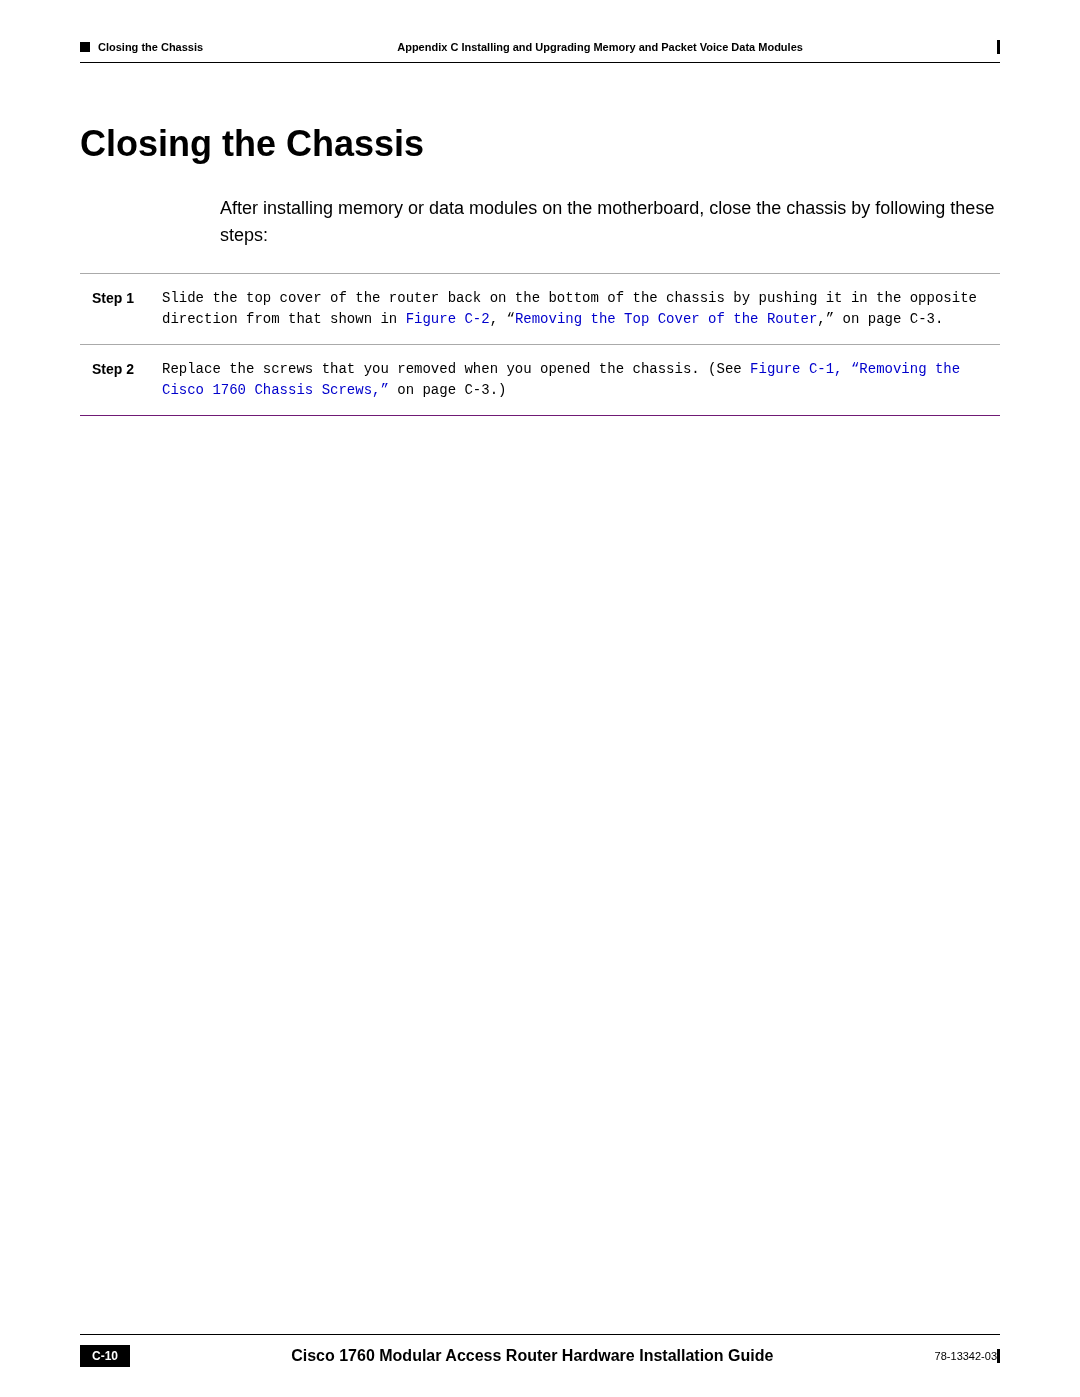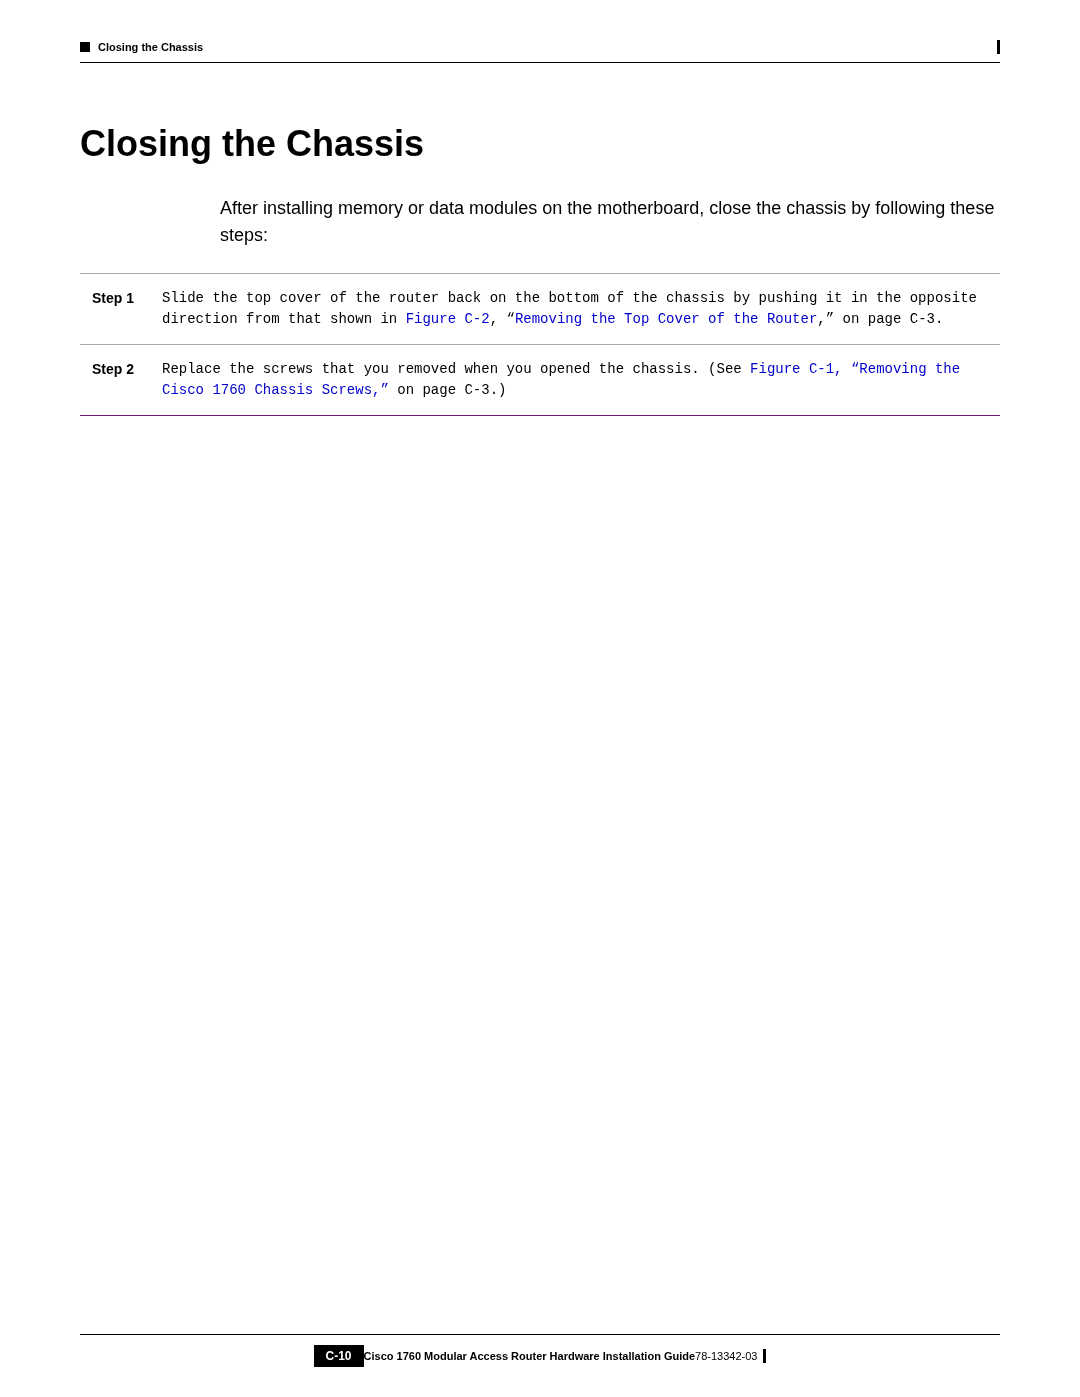--- a/index.html
+++ b/index.html
@@ -160,64 +160,64 @@
     }
 
     .footer-rule {
       height: 1px;
       background: #000000;
       margin-bottom: 10px;
     }
 
     .footer-inner {
       display: flex;
-      justify-content: center;
+      justify-content: space-between;
       align-items: center;
     }
 
     .footer-book-title {
-      font-size: 11px;
+      font-size: 16px;
       font-weight: bold;
       color: #000000;
     }
 
     .footer-page-number-box {
       background: #000000;
       color: #ffffff;
       font-size: 12px;
       font-weight: bold;
       padding: 4px 12px;
       display: inline-block;
     }
 
     .footer-doc-number {
       font-size: 11px;
       color: #000000;
       display: flex;
       align-items: center;
-      gap: 6px;
     }
 
     .footer-doc-bar {
       width: 3px;
       height: 14px;
       background: #000000;
       display: inline-block;
     }
   </style>
 </head>
 <body>
 
 <div class="page">
 
   <div class="header">
     <div class="header-left">
       <span class="header-square"></span>
       <span class="header-section-title">Closing the Chassis</span>
     </div>
+    <div class="header-center">Appendix C    Installing and Upgrading Memory and Packet Voice Data Modules</div>
     <div class="header-right">
       <span class="header-right-bar"></span>
     </div>
   </div>
 
   <div class="header-rule"></div>
 
   <div class="main-content">
 
     <h1 class="page-title">Closing the Chassis</h1>

